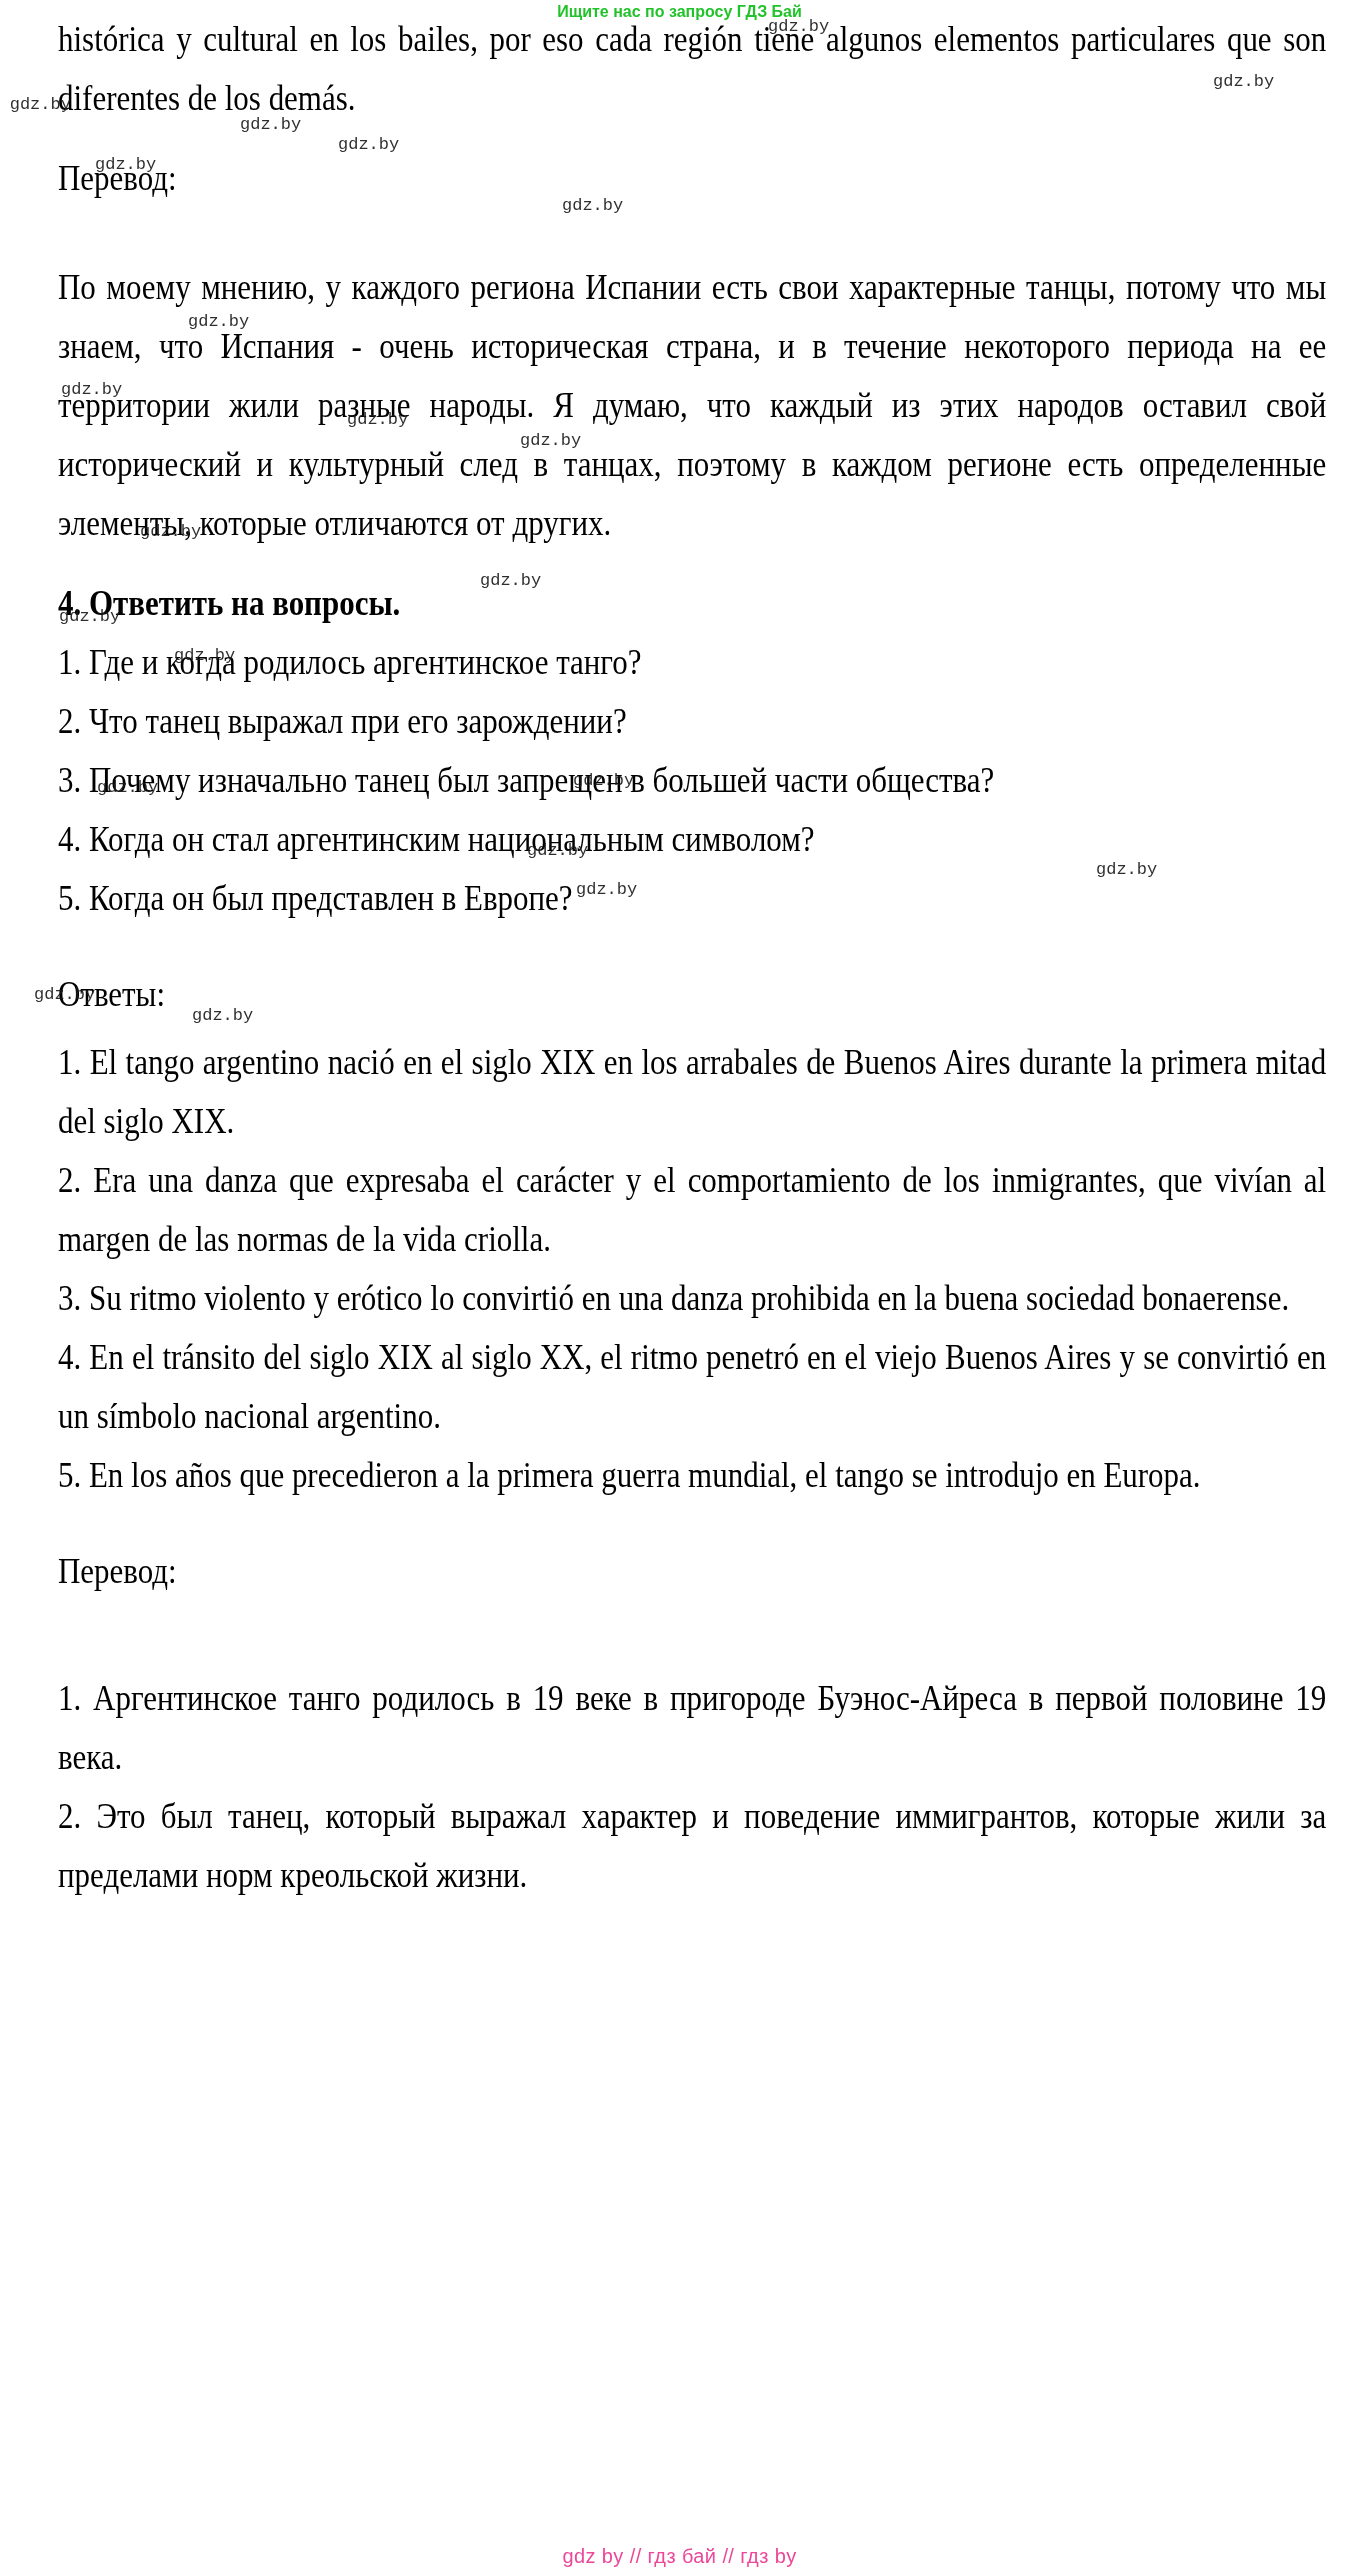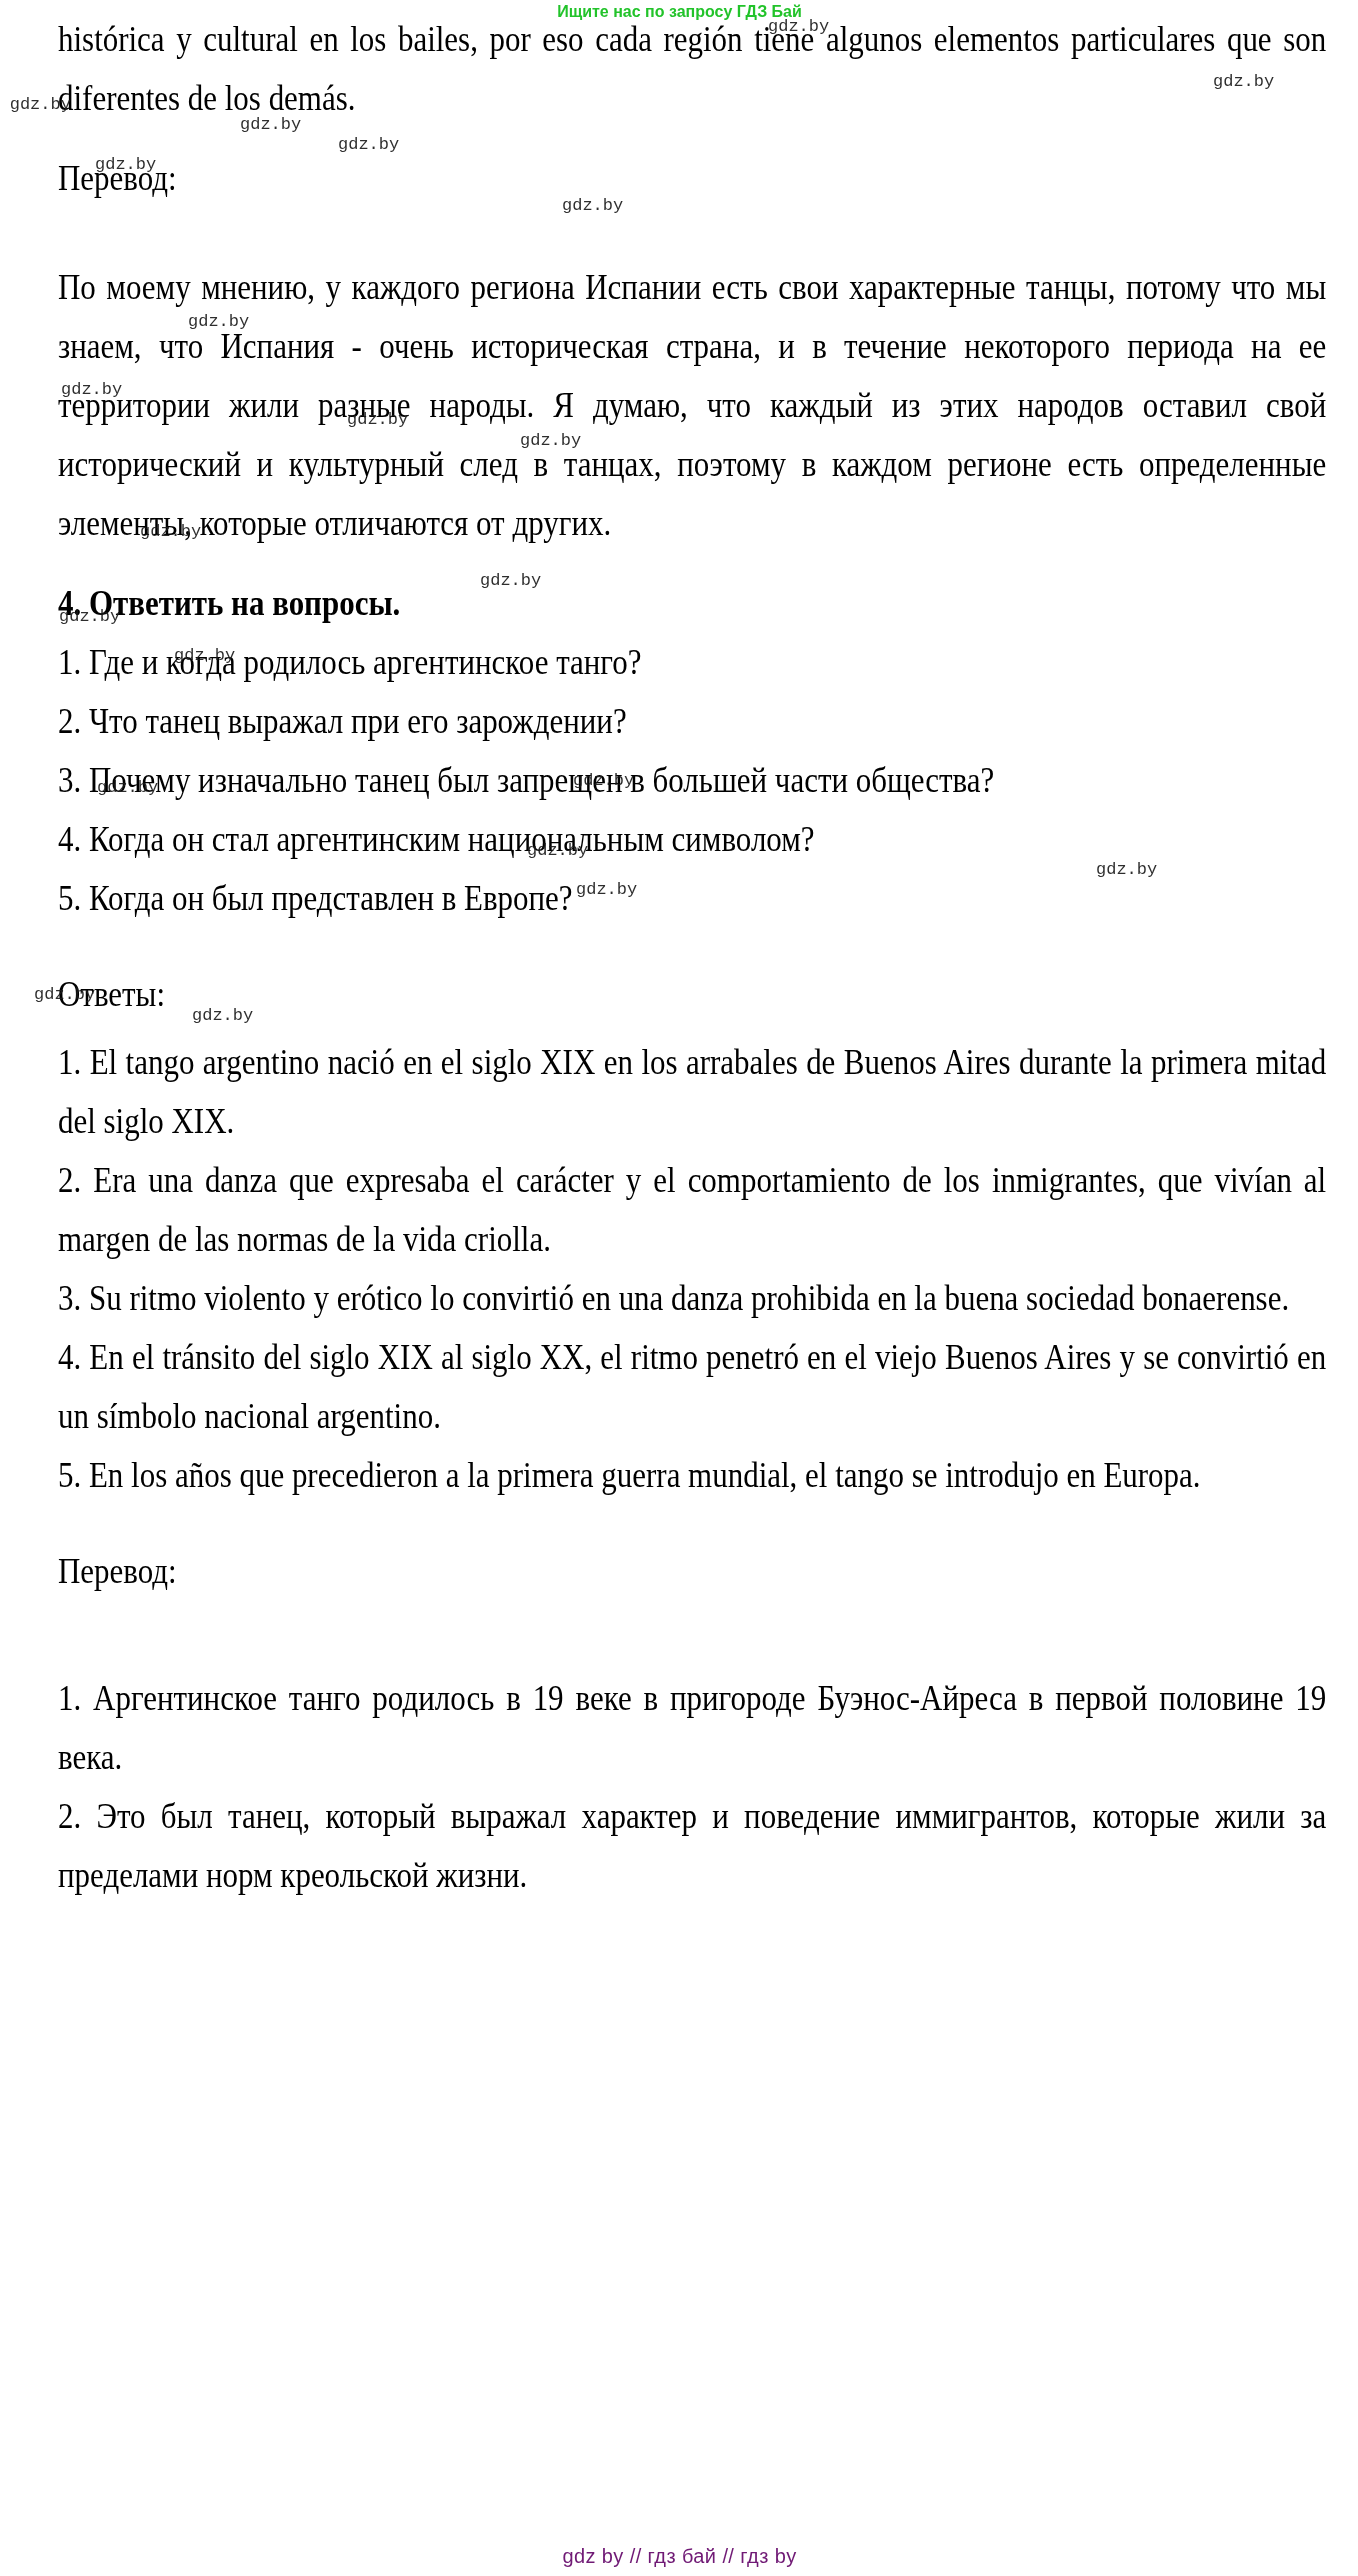--- a/index.html
+++ b/index.html
@@ -83,21 +83,21 @@
 
   
   .footer-links {
     position: absolute;
     left: 0;
     top: 2545px;
     width: 100%;
     text-align: center;
     font-family: "Liberation Sans", "DejaVu Sans", sans-serif;
     font-size: 20px;
-    color: #701a75;
+    color: #ec4899;
     white-space: nowrap;
     letter-spacing: 0.4px;
   }
 </style>
 </head>
 <body>
 
 <div class="page">
 
   <div class="promo-banner">Ищите нас по запросу ГДЗ Бай</div>

